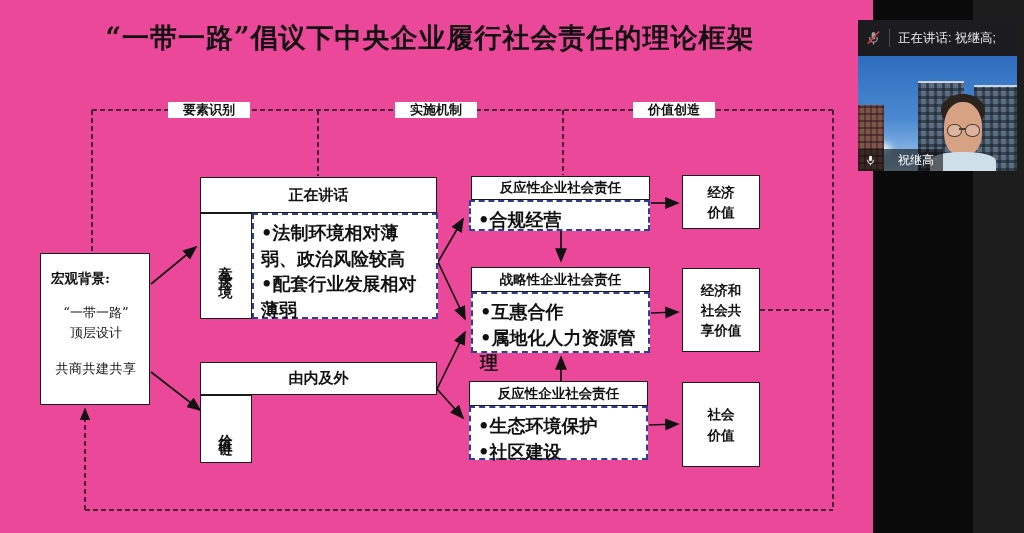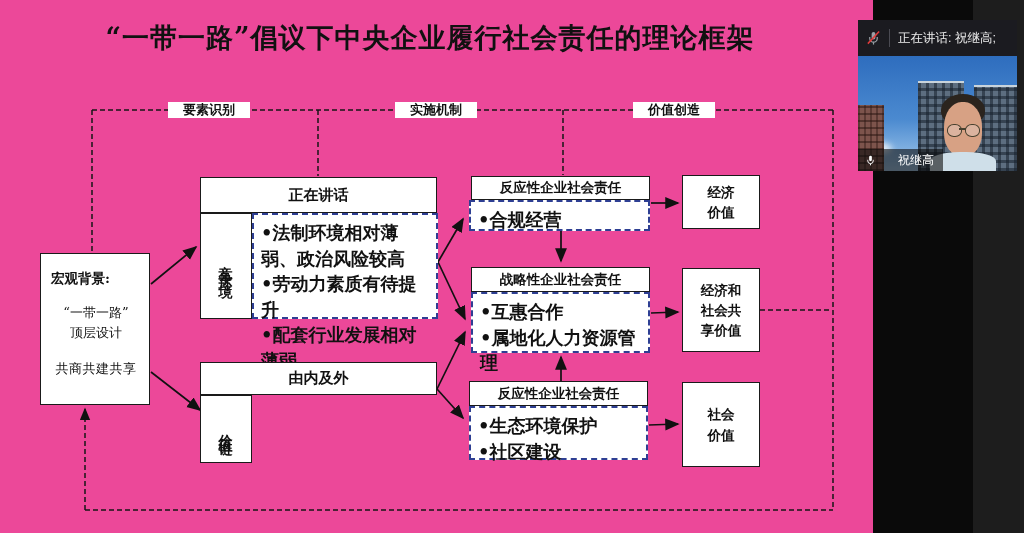--- a/index.html
+++ b/index.html
@@ -121,21 +121,20 @@
       <div class="mh">宏观背景:</div>
       <div>“一带一路”</div>
       <div>顶层设计</div>
       <div class="m3">共商共建共享</div>
     </div>
 
     <div class="fbox hdr" style="left:200px;top:177px;width:237px;height:36px;">正在讲话</div>
     <div class="fbox vlab" style="left:200px;top:213px;width:52px;height:106px;">竞争环境</div>
     <div class="dashedbox" style="left:252px;top:213px;width:186px;height:106px;">
       <div>•法制环境相对薄弱、政治风险较高</div>
-      <div>•劳动力素质有待提升</div>
       <div>•配套行业发展相对薄弱</div>
     </div>
 
     <div class="fbox hdr" style="left:200px;top:362px;width:237px;height:33px;">由内及外</div>
     <div class="fbox vlab" style="left:200px;top:395px;width:52px;height:68px;letter-spacing:4px;">价值链</div>
 
     <div class="fbox hdr" style="left:471px;top:176px;width:179px;height:24px;font-size:13.5px;">反应性企业社会责任</div>
     <div class="dashedbox" style="left:469px;top:200px;width:181px;height:31px;">
       <div>•合规经营</div>
     </div>

